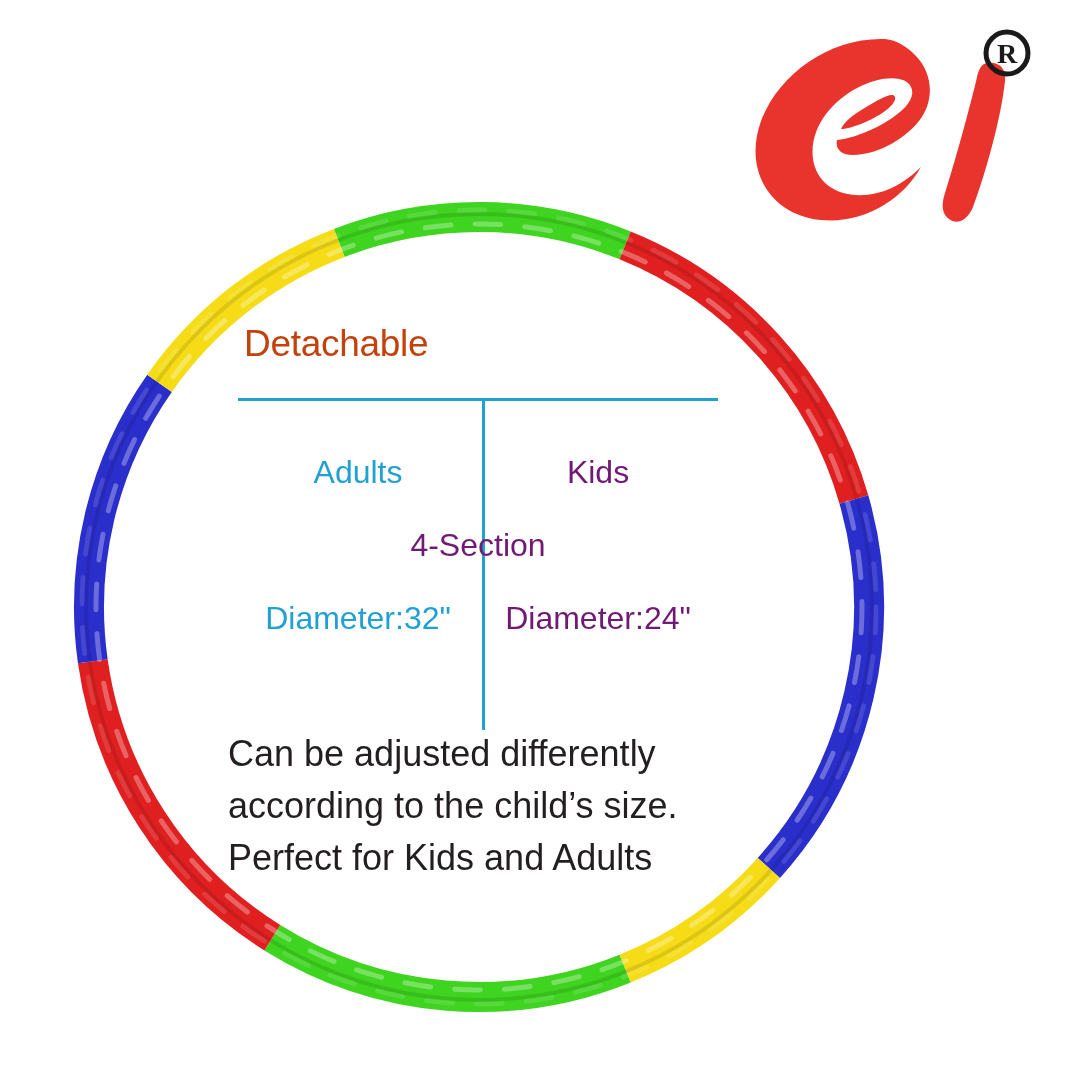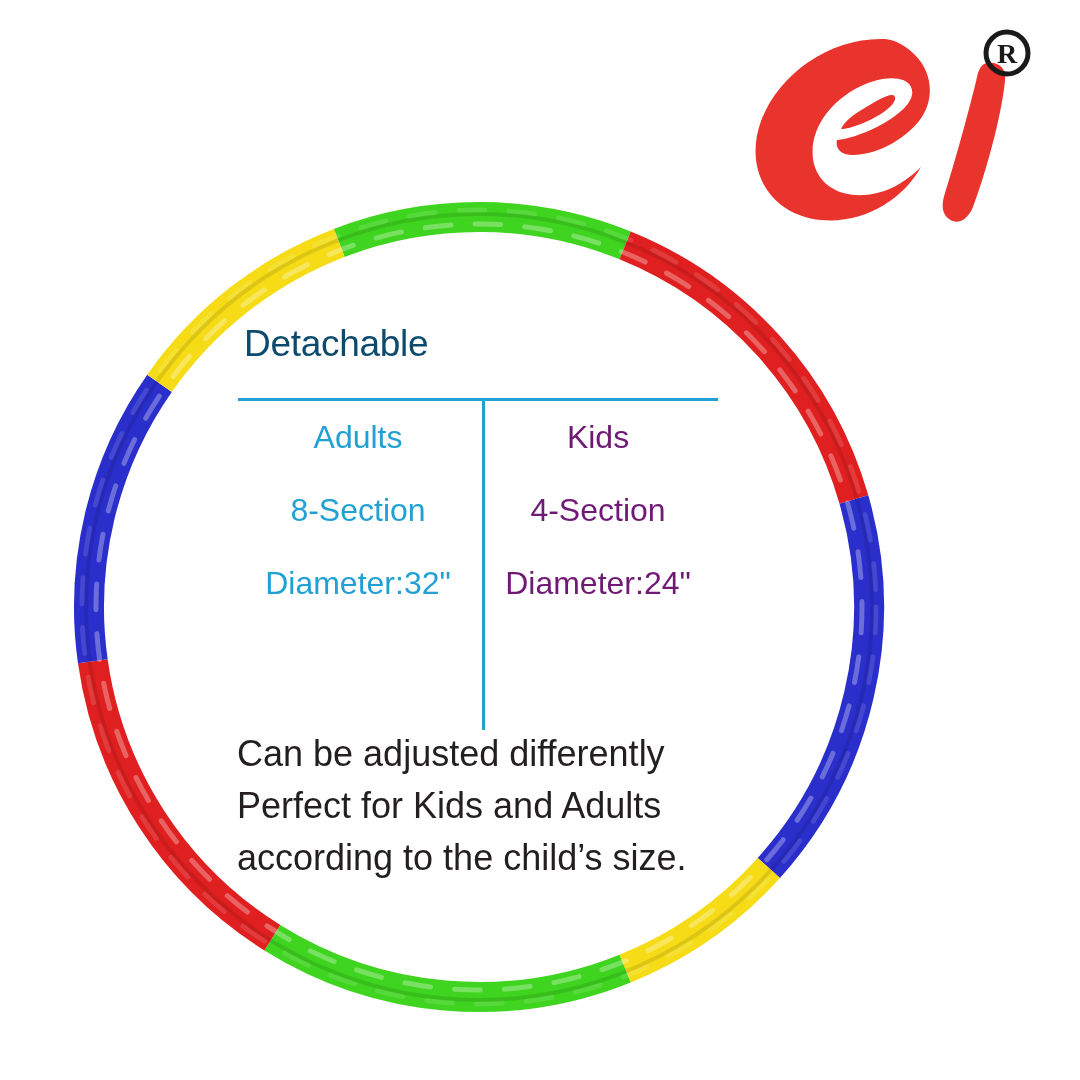--- a/index.html
+++ b/index.html
@@ -51,21 +51,21 @@
     align-items: flex-start;
     justify-content: space-between;
   }
   .head-cell {
     flex: 0 0 auto;
     font-size: 37px;
     line-height: 44px;
     letter-spacing: -0.3px;
     white-space: nowrap;
   }
-  .head-cell.left  { color: #0c4a6e; margin-left: 6px; }
+  .head-cell.left  { color: #c2410c; margin-left: 6px; }
   .head-cell.right { color: #21A0D4; margin-right: 0px; }
 
   #table-hrule {
     position: absolute;
     left: 0px;
     top: 76px;
     width: 480px;
     height: 3px;
     background: #21A0D4;
   }
@@ -81,36 +81,36 @@
   .body-grid {
     position: absolute;
     left: 0;
     top: 96px;
     width: 480px;
   }
   .body-row {
     display: flex;
     width: 100%;
     height: 73px;
-    align-items: flex-start;
+    align-items: flex-end;
   }
   .body-cell {
     flex: 1 1 50%;
     text-align: center;
     font-size: 32px;
     line-height: 38px;
     white-space: nowrap;
   }
   .body-cell.c-blue  { color: #21A0D4; }
   .body-cell.c-green { color: #701a75; }
 
   
   #caption {
     position: absolute;
-    left: 237px;
+    left: 228px;
     top: 728px;
     width: 520px;
   }
   .caption-line {
     color: #231F20;
     font-size: 36px;
     line-height: 52px;
     white-space: nowrap;
   }
 </style>
@@ -202,29 +202,28 @@
 
     <div id="table-hrule"></div>
     <div id="table-vrule"></div>
 
     <div class="body-grid">
       <div class="body-row">
         <div class="body-cell c-blue">Adults</div>
         <div class="body-cell c-green">Kids</div>
       </div>
       <div class="body-row">
-        <div class="body-cell c-blue">8-Section</div>
         <div class="body-cell c-green">4-Section</div>
       </div>
       <div class="body-row">
         <div class="body-cell c-blue">Diameter:32"</div>
         <div class="body-cell c-green">Diameter:24"</div>
       </div>
     </div>
   </div>
 
   <div id="caption">
     <div class="caption-line">Can be adjusted differently</div>
+    <div class="caption-line">according to the child’s size.</div>
     <div class="caption-line">Perfect for Kids and Adults</div>
-    <div class="caption-line">according to the child’s size.</div>
   </div>
 
 </div>
 
 </body></html>

